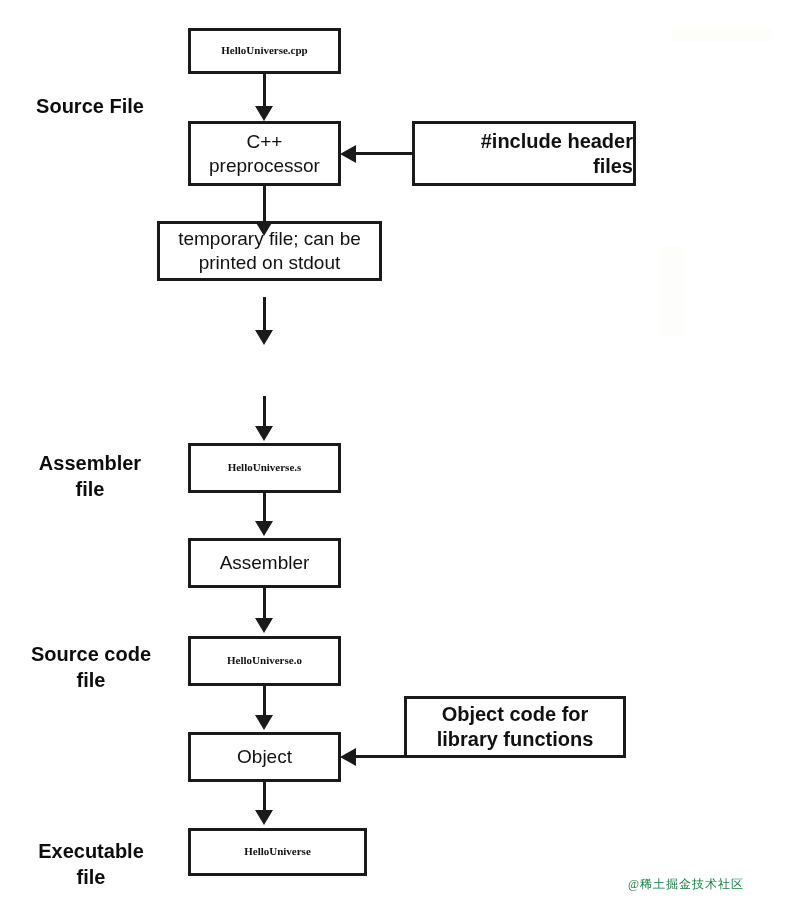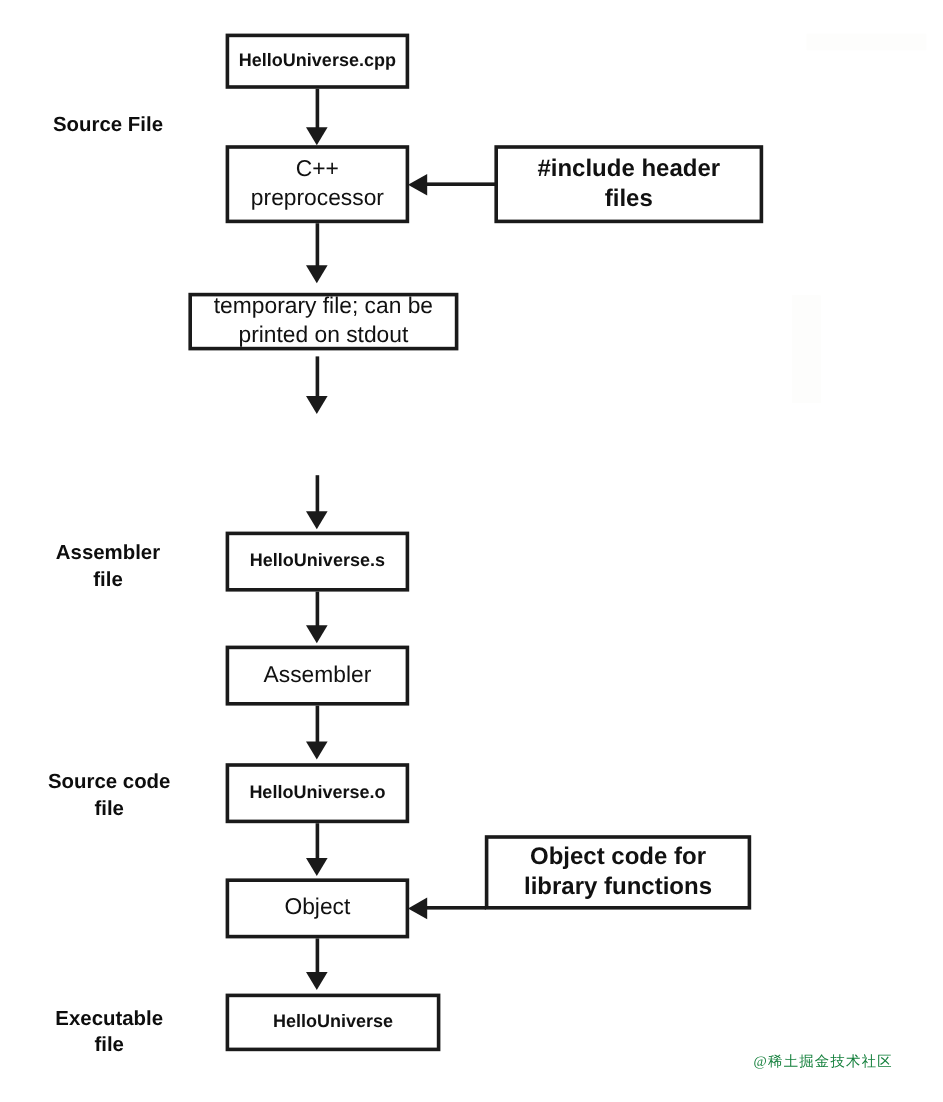--- a/index.html
+++ b/index.html
@@ -28,41 +28,41 @@
     text-align: center;
     color: #111111;
     line-height: 1.25;
   }
   .node .txt {
     display: block;
     width: 100%;
     white-space: pre-line;
   }
   .mono .txt {
-    font-family: Liberation Sans, sans-serif;
+    font-family: Liberation Serif, serif;
     font-weight: bold;
-    font-size: 15px;
+    font-size: 11px;
     letter-spacing: 0px;
   }
   .sans .txt {
     font-family: "Liberation Sans", sans-serif;
     font-weight: normal;
     font-size: 19px;
   }
   .sans-bold .txt {
     font-family: "Liberation Sans", sans-serif;
     font-weight: bold;
     font-size: 20px;
   }
   
   .stage-label {
     position: absolute;
     font-family: "Liberation Sans", sans-serif;
     font-weight: bold;
-    font-size: 17px;
+    font-size: 20px;
     color: #111111;
     text-align: center;
     line-height: 1.3;
     white-space: pre-line;
     color: #0d0d0d;
   }
   
   .vline {
     position: absolute;
     width: 3px;
@@ -125,26 +125,26 @@
 
   <div class="node mono" style="left:188px;top:28px;width:153px;height:46px;">
     <span class="txt">HelloUniverse.cpp</span>
   </div>
 
   <div class="node sans" style="left:188px;top:121px;width:153px;height:65px;">
     <span class="txt">C++
 preprocessor</span>
   </div>
 
-  <div class="node sans-bold" style="left:412px;top:121px;width:224px;height:65px;">
+  <div class="node sans-bold" style="left:412px;top:121px;width:224px;height:65px;text-align:right;">
     <span class="txt">#include header
 files</span>
   </div>
 
-  <div class="node sans" style="left:157px;top:244px;width:225px;height:48px;">
+  <div class="node sans" style="left:157px;top:221px;width:225px;height:60px;">
     <span class="txt">temporary file; can be
 printed on stdout</span>
   </div>
 
 
   <div class="node mono" style="left:188px;top:443px;width:153px;height:50px;">
     <span class="txt">HelloUniverse.s</span>
   </div>
 
   <div class="node sans" style="left:188px;top:538px;width:153px;height:50px;">

